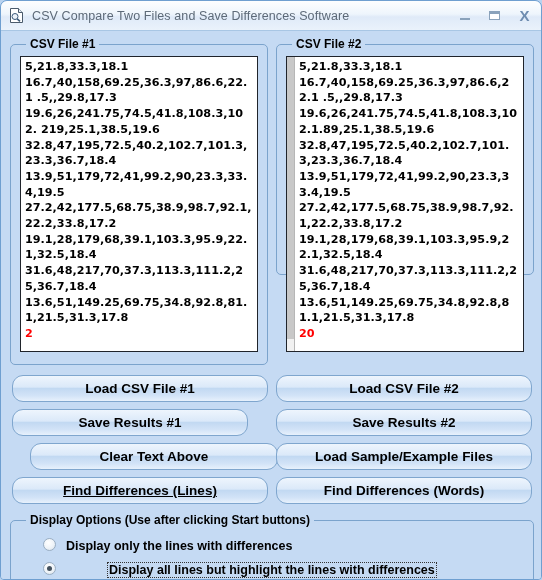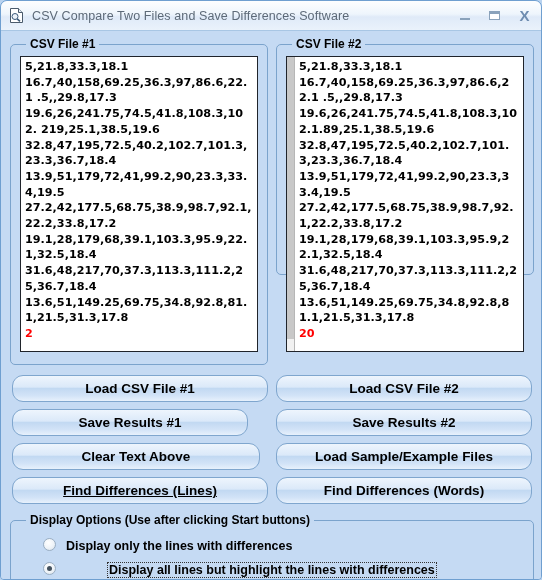--- a/index.html
+++ b/index.html
@@ -179,21 +179,21 @@
     display: flex;
     align-items: center;
     justify-content: center;
     cursor: default;
     text-align: center;
   }
   #btn-load1  { left: 11px;  top: 344px; width: 256px; }
   #btn-load2  { left: 275px; top: 344px; width: 256px; }
   #btn-save1  { left: 11px;  top: 378px; width: 236px; }
   #btn-save2  { left: 275px; top: 378px; width: 256px; }
-  #btn-clear  { left: 11px;  top: 412px; width: 248px; }
+  #btn-clear  { left: 29px;  top: 412px; width: 248px; }
   #btn-sample { left: 275px; top: 412px; width: 256px; }
   #btn-lines  { left: 11px;  top: 446px; width: 256px; text-decoration: underline; }
   #btn-words  { left: 275px; top: 446px; width: 256px; }
   
   #group-display {
     left: 9px;
     top: 489px;
     width: 524px;
     height: 72px;
   }

